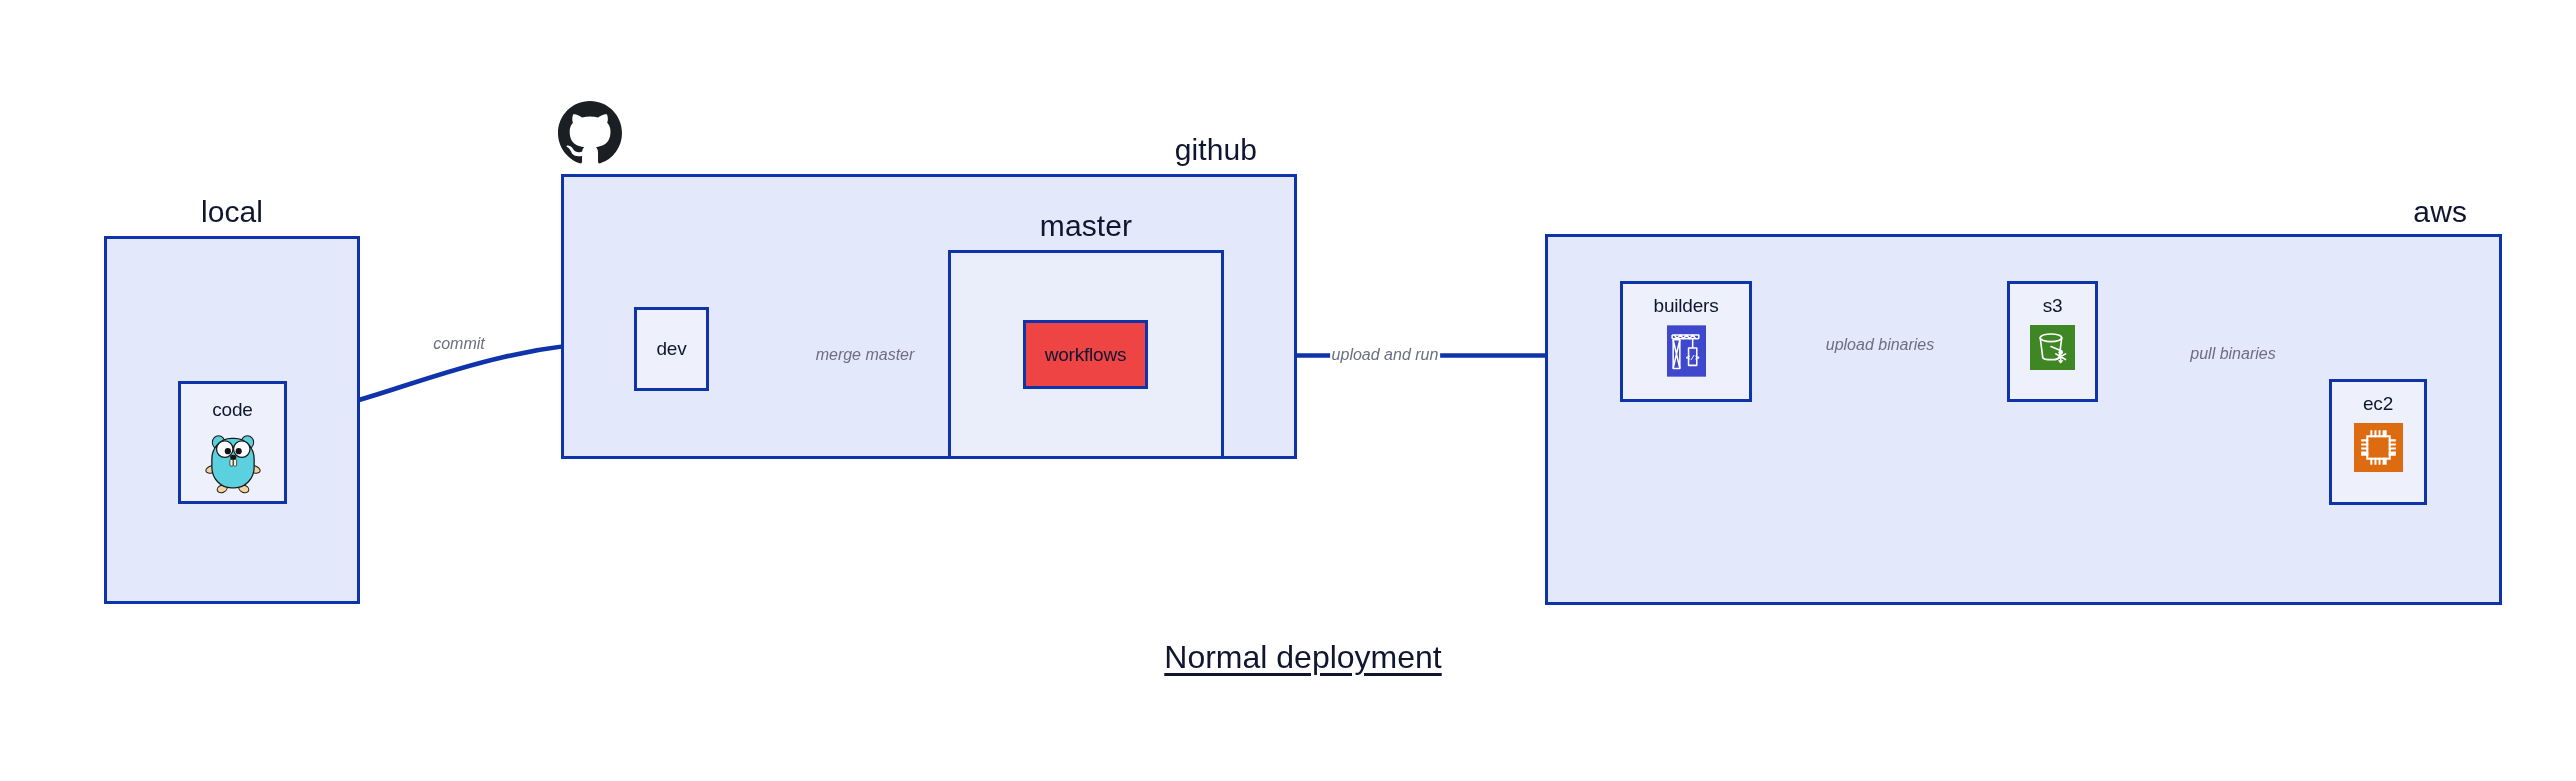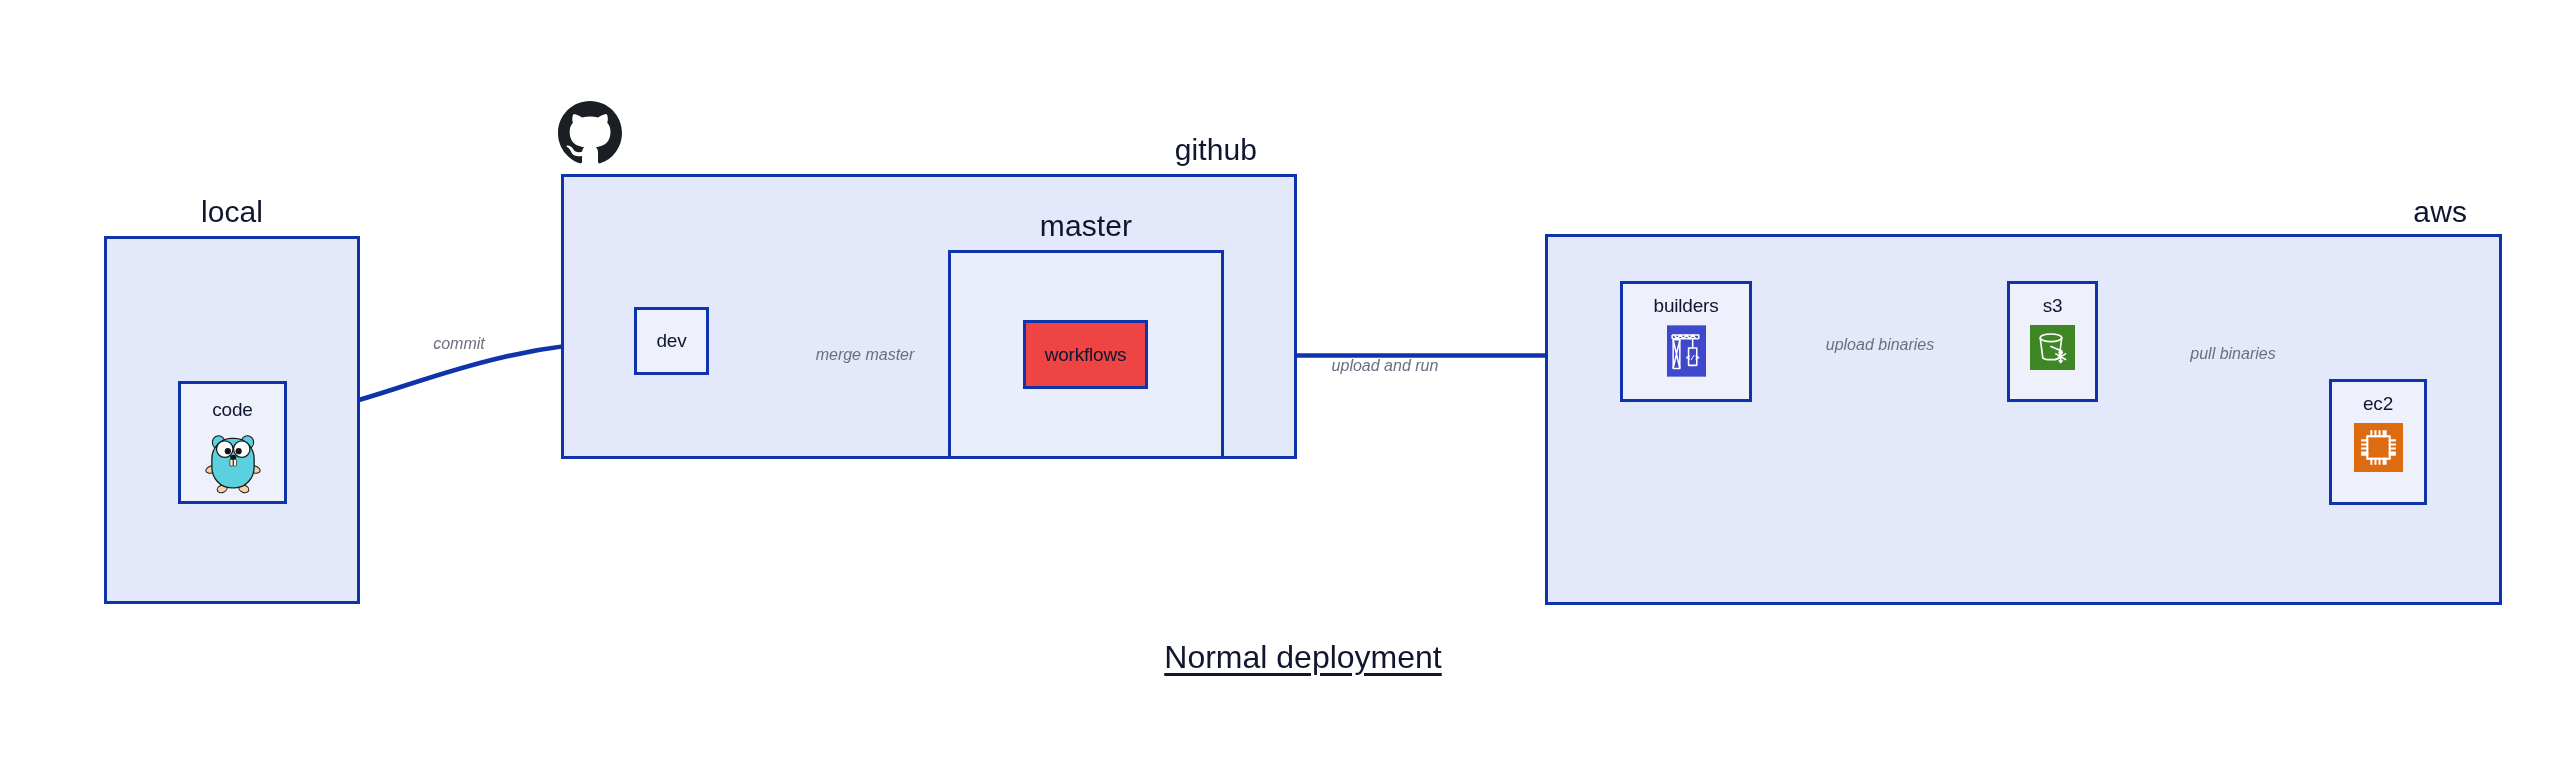--- a/index.html
+++ b/index.html
@@ -167,21 +167,21 @@
                0-.19-.01-.82-.01-1.49-2.01.37-2.53-.49-2.69-.94-.09-.23-.48-.94-.82-1.13
                -.28-.15-.68-.52-.01-.53.63-.01 1.08.58 1.23.82.72 1.21 1.87.87 2.33.66
                .07-.52.28-.87.51-1.07-1.78-.2-3.64-.89-3.64-3.95 0-.87.31-1.59.82-2.15
                -.08-.2-.36-1.02.08-2.12 0 0 .67-.21 2.2.82.64-.18 1.32-.27 2-.27s1.36.09 2 .27
                c1.53-1.04 2.2-.82 2.2-.82.44 1.1.16 1.92.08 2.12.51.56.82 1.27.82 2.15
                0 3.07-1.87 3.75-3.65 3.95.29.25.54.73.54 1.48 0 1.07-.01 1.93-.01 2.2
                0 .21.15.46.55.38A8.013 8.013 0 0 0 16 8c0-4.42-3.58-8-8-8z"></path>
     </svg>
   </div>
 
-  <div class="node plain" style="left:634px; top:307px; width:75px; height:68px;">
+  <div class="node plain" style="left:634px; top:307px; width:75px; height:84px;">
     <span class="node-label">dev</span>
   </div>
 
   <div class="cluster" style="left:948px; top:250px; width:276px; height:209px; background:#eaeefb;"></div>
   <div class="cluster-label" style="left:948px; top:209px; width:276px; text-align:center;">master</div>
 
   <div class="node plain" style="left:1023px; top:320px; width:125px; height:69px; background:#ef4444;">
     <span class="node-label">workflows</span>
   </div>
 
@@ -255,21 +255,21 @@
           <path d="M70 34 L80 34 M70 42 L80 42 M70 50 L80 50 M70 58 L80 58 M70 62 L80 62"></path>
         </g>
       </svg>
     </span>
   </div>
 
   <div class="edge-label" style="left:459px; top:344px;">commit</div>
 
   <div class="edge-label on-blue" style="left:865px; top:355px;">merge master</div>
 
-  <div class="edge-label" style="left:1385px; top:355px;margin-top:11px;">upload and run</div>
+  <div class="edge-label" style="left:1385px; top:355px;">upload and run</div>
 
   <div class="edge-label on-blue" style="left:1880px; top:345px;">upload binaries</div>
 
   <div class="edge-label on-blue" style="left:2233px; top:354px;">pull binaries</div>
 
   <div id="diagram-title" style="left:1303px; top:639px;">Normal deployment</div>
 
 </div>
 
 

